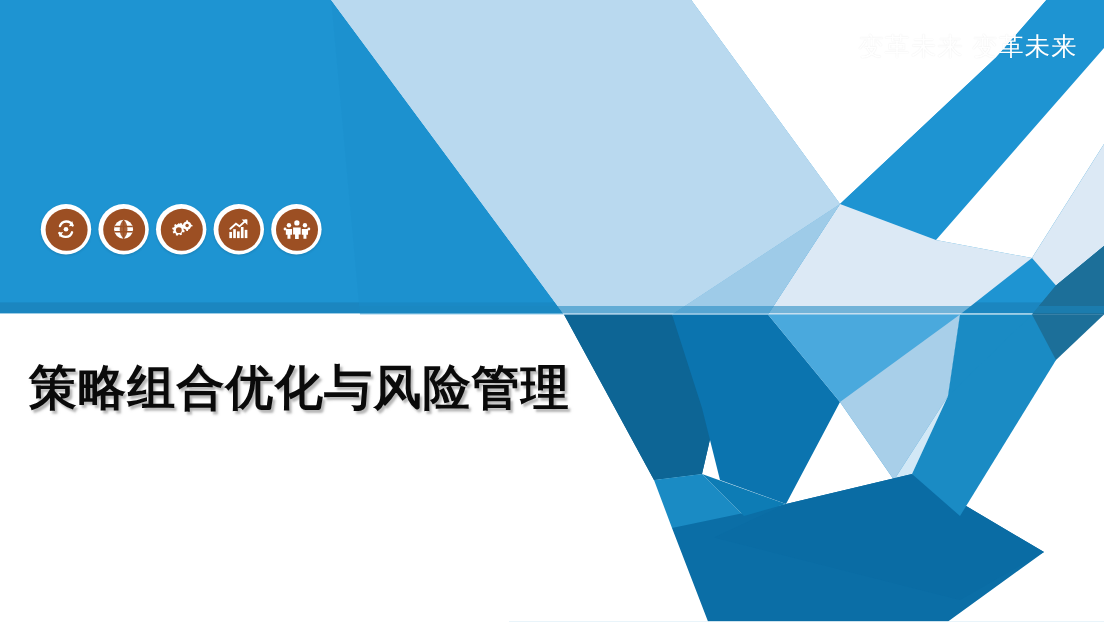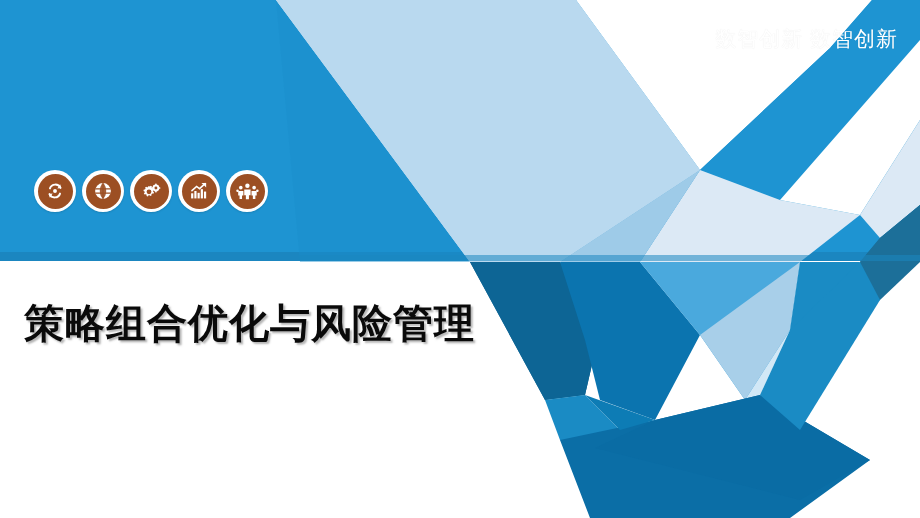--- a/index.html
+++ b/index.html
@@ -140,21 +140,21 @@
     <polygon points="0,262 470,262 470,262" fill="none"></polygon>
 
     <polygon points="276,0 470,262 300,262" fill="#1b8fcc" opacity="0.45"></polygon>
     <polygon points="276,0 576,0 470,262" fill="#b9d9ef"></polygon>
     <polygon points="276,0 470,262 560,262 700,170 576,0" fill="#b9d9ef"></polygon>
     <polygon points="560,262 700,170 640,262" fill="#9ecbe8"></polygon>
 
     <rect x="0" y="255" width="920" height="6" fill="#1b86c0" opacity="0.55"></rect>
   </svg>
 
-  <div id="tagline">数智创新  数智创新</div>
+  <div id="tagline">变革未来  变革未来</div>
 
   <div id="icon-strip">
 
     <div class="icon-badge">
       <div class="icon-disc">
         <svg width="22" height="22" viewBox="0 0 24 24" fill="none">
           <path d="M6.5 9.2A6.2 6.2 0 0 1 18 8.6" stroke="#ffffff" stroke-width="2.1" stroke-linecap="round" fill="none"></path>
           <path d="M17.6 4.6l1.2 4.2-4.2 0.6" fill="#ffffff"></path>
           <path d="M17.5 14.8A6.2 6.2 0 0 1 6 15.4" stroke="#ffffff" stroke-width="2.1" stroke-linecap="round" fill="none"></path>
           <path d="M6.4 19.4l-1.2-4.2 4.2-.6" fill="#ffffff"></path>

